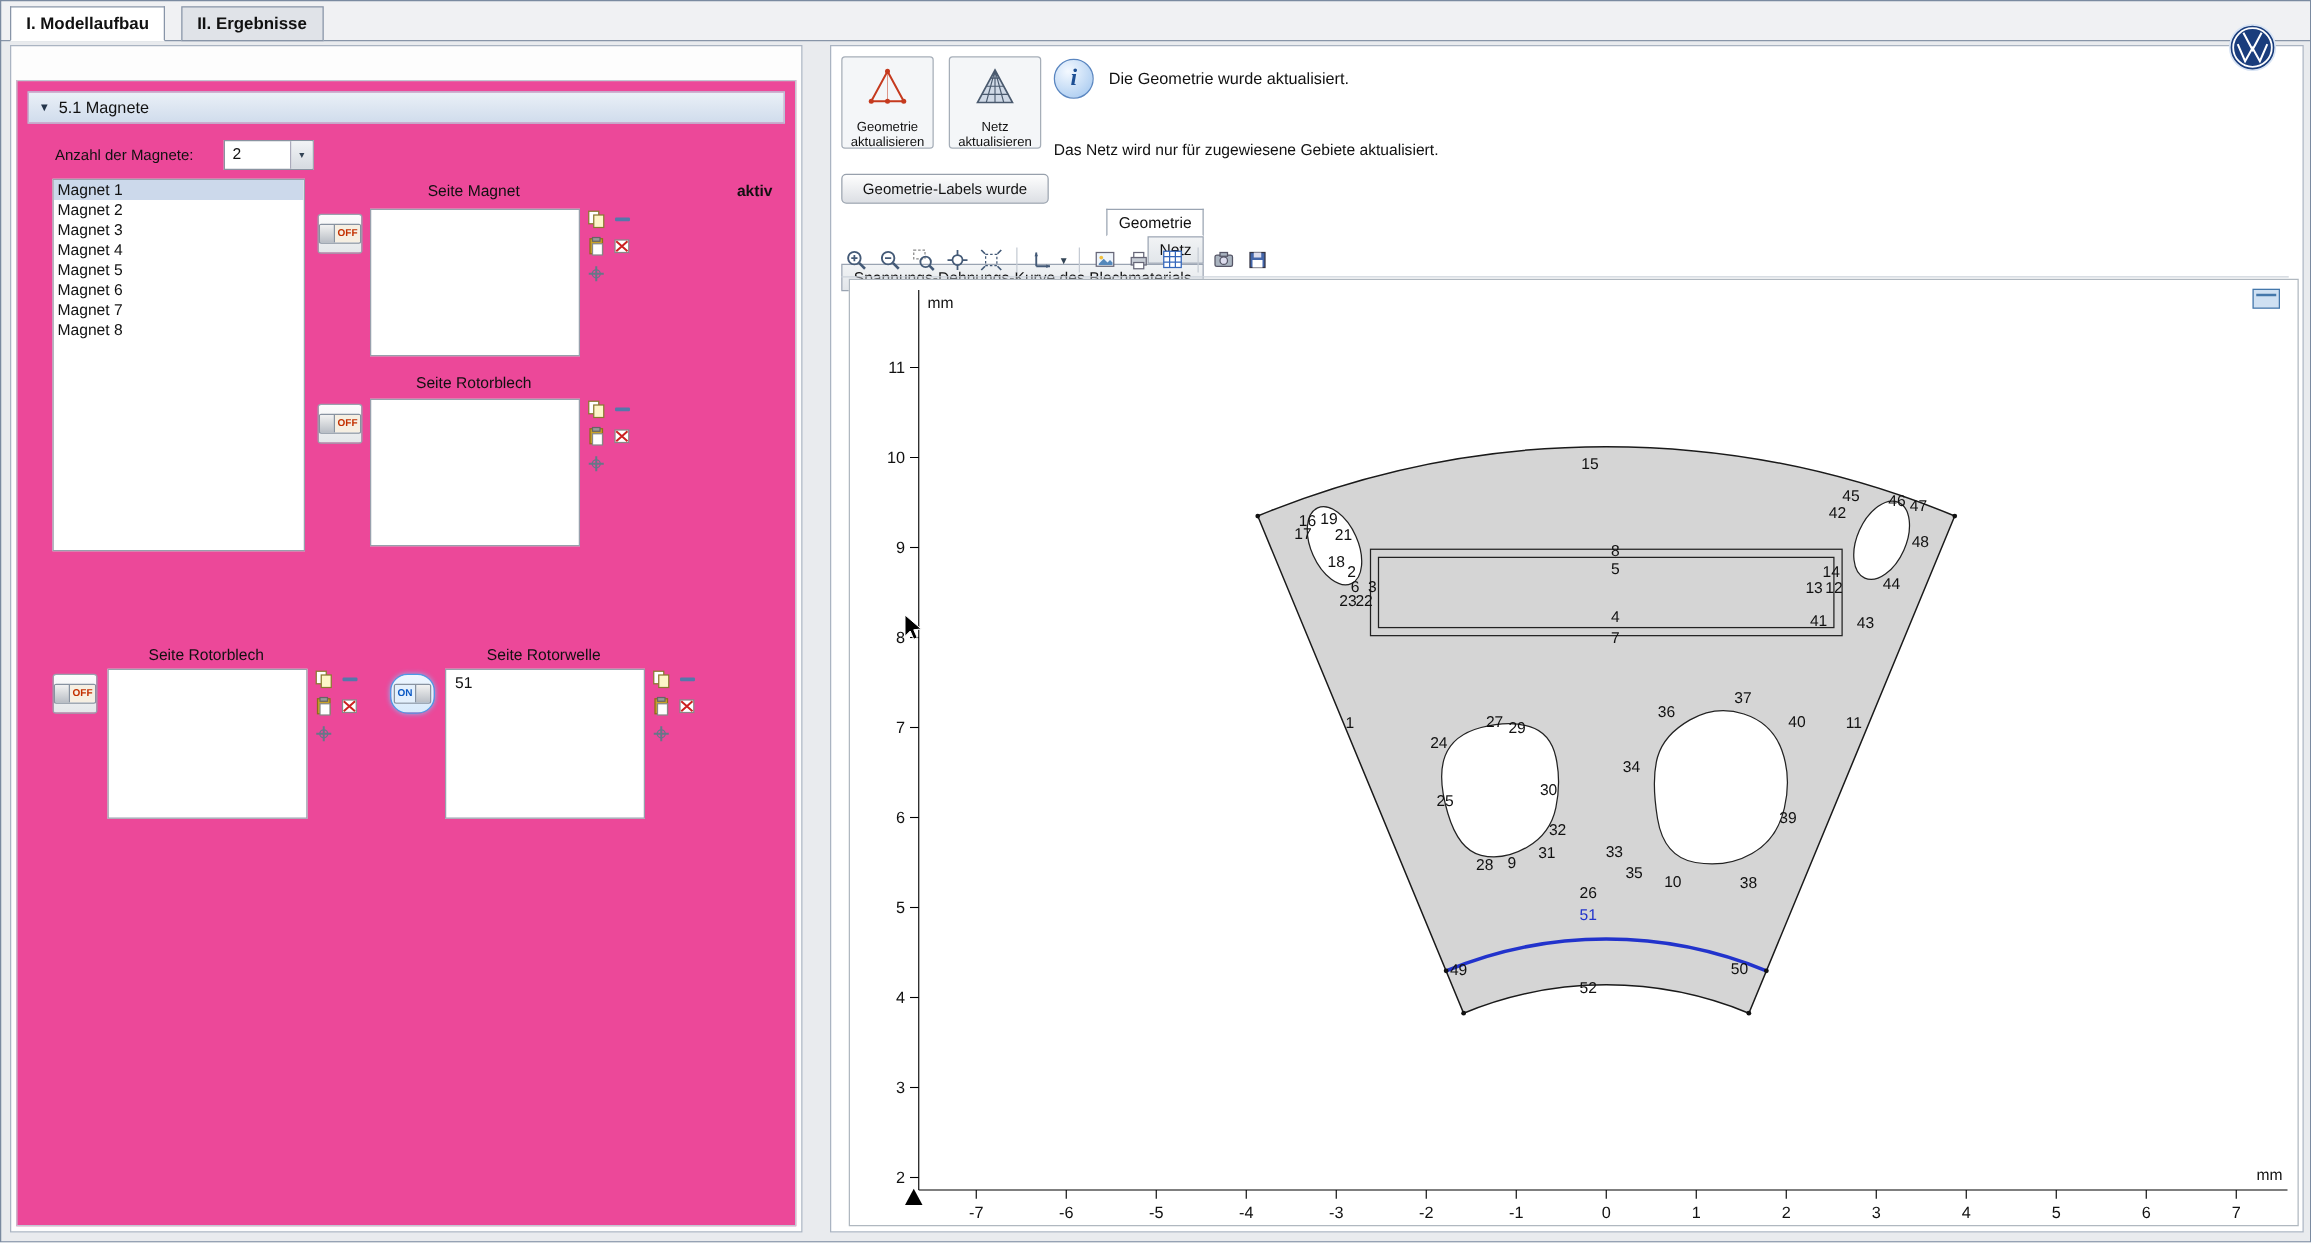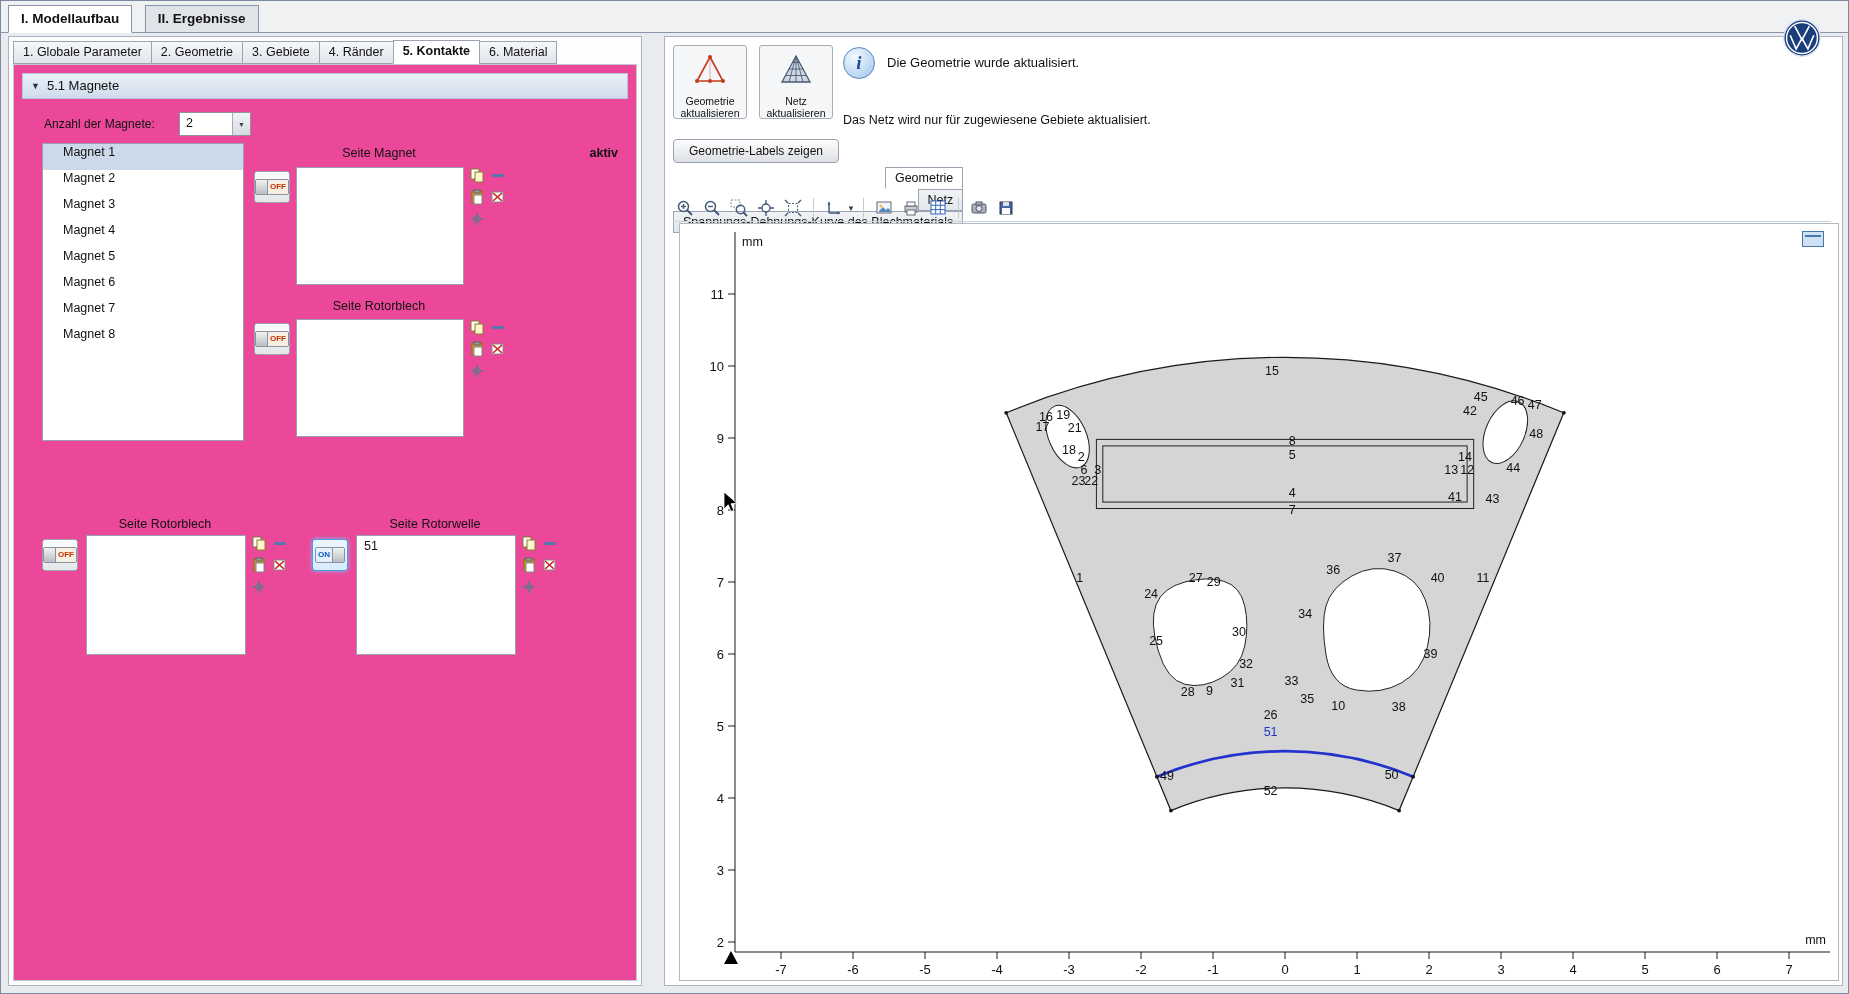--- a/index.html
+++ b/index.html
@@ -24,21 +24,21 @@
           background:linear-gradient(#eaf0f7,#d0dcec);border:1px solid #b8c6da;padding-left:8px;}
   .sechdr .caret{display:inline-block;font-size:9px;color:#23344a;margin-right:7px;transform:translateY(-1px);}
   .fieldlabel{position:absolute;font-size:12px;}
   .collabel{position:absolute;font-size:12.5px;text-align:center;}
   .aktiv{position:absolute;font-size:12.5px;font-weight:bold;text-align:right;}
   .select{position:absolute;width:70px;height:22px;border:1px solid #8a93a0;background:#fff;display:flex;}
   .select .val{flex:1;font-size:12.5px;padding:3px 0 0 6px;}
   .select .arrowbox{width:17px;border-left:1px solid #aab;background:linear-gradient(#f2f4f6,#d6dbe1);
                     display:flex;align-items:center;justify-content:center;font-size:7px;color:#345;}
   .listbox{position:absolute;border:1px solid #98a0ac;background:#fff;overflow:hidden;}
-  .mitem{height:26px;line-height:16.5px;font-size:12.5px;padding-left:20px;white-space:nowrap;}
+  .mitem{height:16px;line-height:16.5px;font-size:12.5px;padding-left:3px;white-space:nowrap;}
   .mitem.selected{background:#ccd9eb;}
   .selitem{font-size:12.5px;padding:3px 0 0 7px;}
   
   .toggle{position:absolute;width:34px;height:30px;border:1px solid #9aa2ae;border-radius:3px;
           background:linear-gradient(#fcfcfc,#e4e7ea);display:flex;align-items:center;justify-content:center;}
   .toggle .mini{display:flex;border:1px solid #8892a0;border-radius:2px;height:14px;overflow:hidden;}
   .toggle .knob{width:11px;background:linear-gradient(#f2f2f2,#b9bec5);}
   .toggle.off .knob{border-right:1px solid #8892a0;}
   .toggle.on .knob{border-left:1px solid #8892a0;}
   .toggle .tl{font-size:8px;font-weight:bold;line-height:12px;padding:0 2px;display:flex;align-items:center;}
@@ -78,28 +78,20 @@
 <body>
 
 <div class="appframe"></div>
 
 <div class="titlebar">
   <div class="wtab active">I. Modellaufbau</div>
   <div class="wtab">II. Ergebnisse</div>
 </div>
 
 <div class="leftpanel">
-  <div id="left-tabs">
-      <div class="ftab">1. Globale Parameter</div>
-      <div class="ftab">2. Geometrie</div>
-      <div class="ftab">3. Gebiete</div>
-      <div class="ftab">4. Ränder</div>
-      <div class="ftab active">5. Kontakte</div>
-      <div class="ftab">6. Material</div>
-    </div>
   <div class="contentbox">
 
     <div class="sechdr" style="top:8px;">
       <span class="caret">▼</span><span>5.1 Magnete</span>
     </div>
 
     <div class="fieldlabel" style="left:30px;top:52px;">Anzahl der Magnete:</div>
     <div class="select" style="left:165px;top:47px;">
       <span class="val">2</span>
       <span class="arrowbox">▼</span>
@@ -207,21 +199,21 @@
         <div class="icon"><svg viewBox="0 0 16 16">
             <rect x="2" y="3" width="11" height="10" fill="#fff" stroke="#888"></rect>
             <path d="M3 4 L12 12 M12 4 L3 12" stroke="#cc2222" stroke-width="1.6"></path>
           </svg></div>
         <div class="icon"><svg viewBox="0 0 16 16">
             <path d="M8 2 V14 M2 8 H14" stroke="#667788" stroke-width="1.6"></path>
             <circle cx="8" cy="8" r="3.2" fill="none" stroke="#667788"></circle>
           </svg></div>
       </div>
 
-    <div class="toggle on" style="left:298px;top:474px;">
+    <div class="toggle on" style="left:298px;top:474px;border-radius:14px;">
       <span class="mini">
           <span class="tl">ON</span>
           <span class="knob"></span>
         </span>
     </div>
     <div class="listbox" style="left:342px;top:470px;width:158px;height:118px;">
       <div class="selitem">51</div>
     </div>
     <div class="icluster" style="left:507px;top:470px;">
         <div class="icon"><svg viewBox="0 0 16 16">
@@ -263,21 +255,21 @@
   <div class="bigbtn" style="left:94px;top:8px;">
     <span class="bicon" id="icon-mesh"><svg viewBox="0 0 36 36">
           <path d="M18 4 L32 30 L4 30 Z" fill="#cfd9e6" stroke="#4a5a6e" stroke-width="1.3"></path>
           <path d="M18 4 L11 30 M18 4 L18 30 M18 4 L25 30 M11 17 L25 17 M7.5 23.5 L28.5 23.5 M14.5 10.5 L21.5 10.5" stroke="#4a5a6e" stroke-width="0.9" fill="none"></path>
         </svg></span>
     <span class="blabel">Netz aktualisieren</span>
   </div>
   <div class="infoicon" style="left:178px;top:10px;">i</div>
   <div class="msg" style="left:222px;top:18px;">Die Geometrie wurde aktualisiert.</div>
   <div class="msg" style="left:178px;top:76px;font-size:12.5px;">Das Netz wird nur für zugewiesene Gebiete aktualisiert.</div>
-  <div class="labelsbtn" style="left:8px;top:102px;">Geometrie-Labels zeigen</div>
+  <div class="labelsbtn" style="left:8px;top:102px;">Geometrie-Labels wurde</div>
 
   <div id="gtabs" style="left:8px;top:130px;">
       <div class="gtab active">Geometrie</div>
       <div class="gtab">Netz</div>
       <div class="gtab">Spannungs-Dehnungs-Kurve des Blechmaterials</div>
     </div>
   <div id="gtoolbar" style="left:8px;top:158px;width:1158px;">
       <div class="tbtn">
         <svg viewBox="0 0 18 18">
           <circle cx="7.5" cy="7.5" r="5" fill="none" stroke="#445a77" stroke-width="1.5"></circle>

